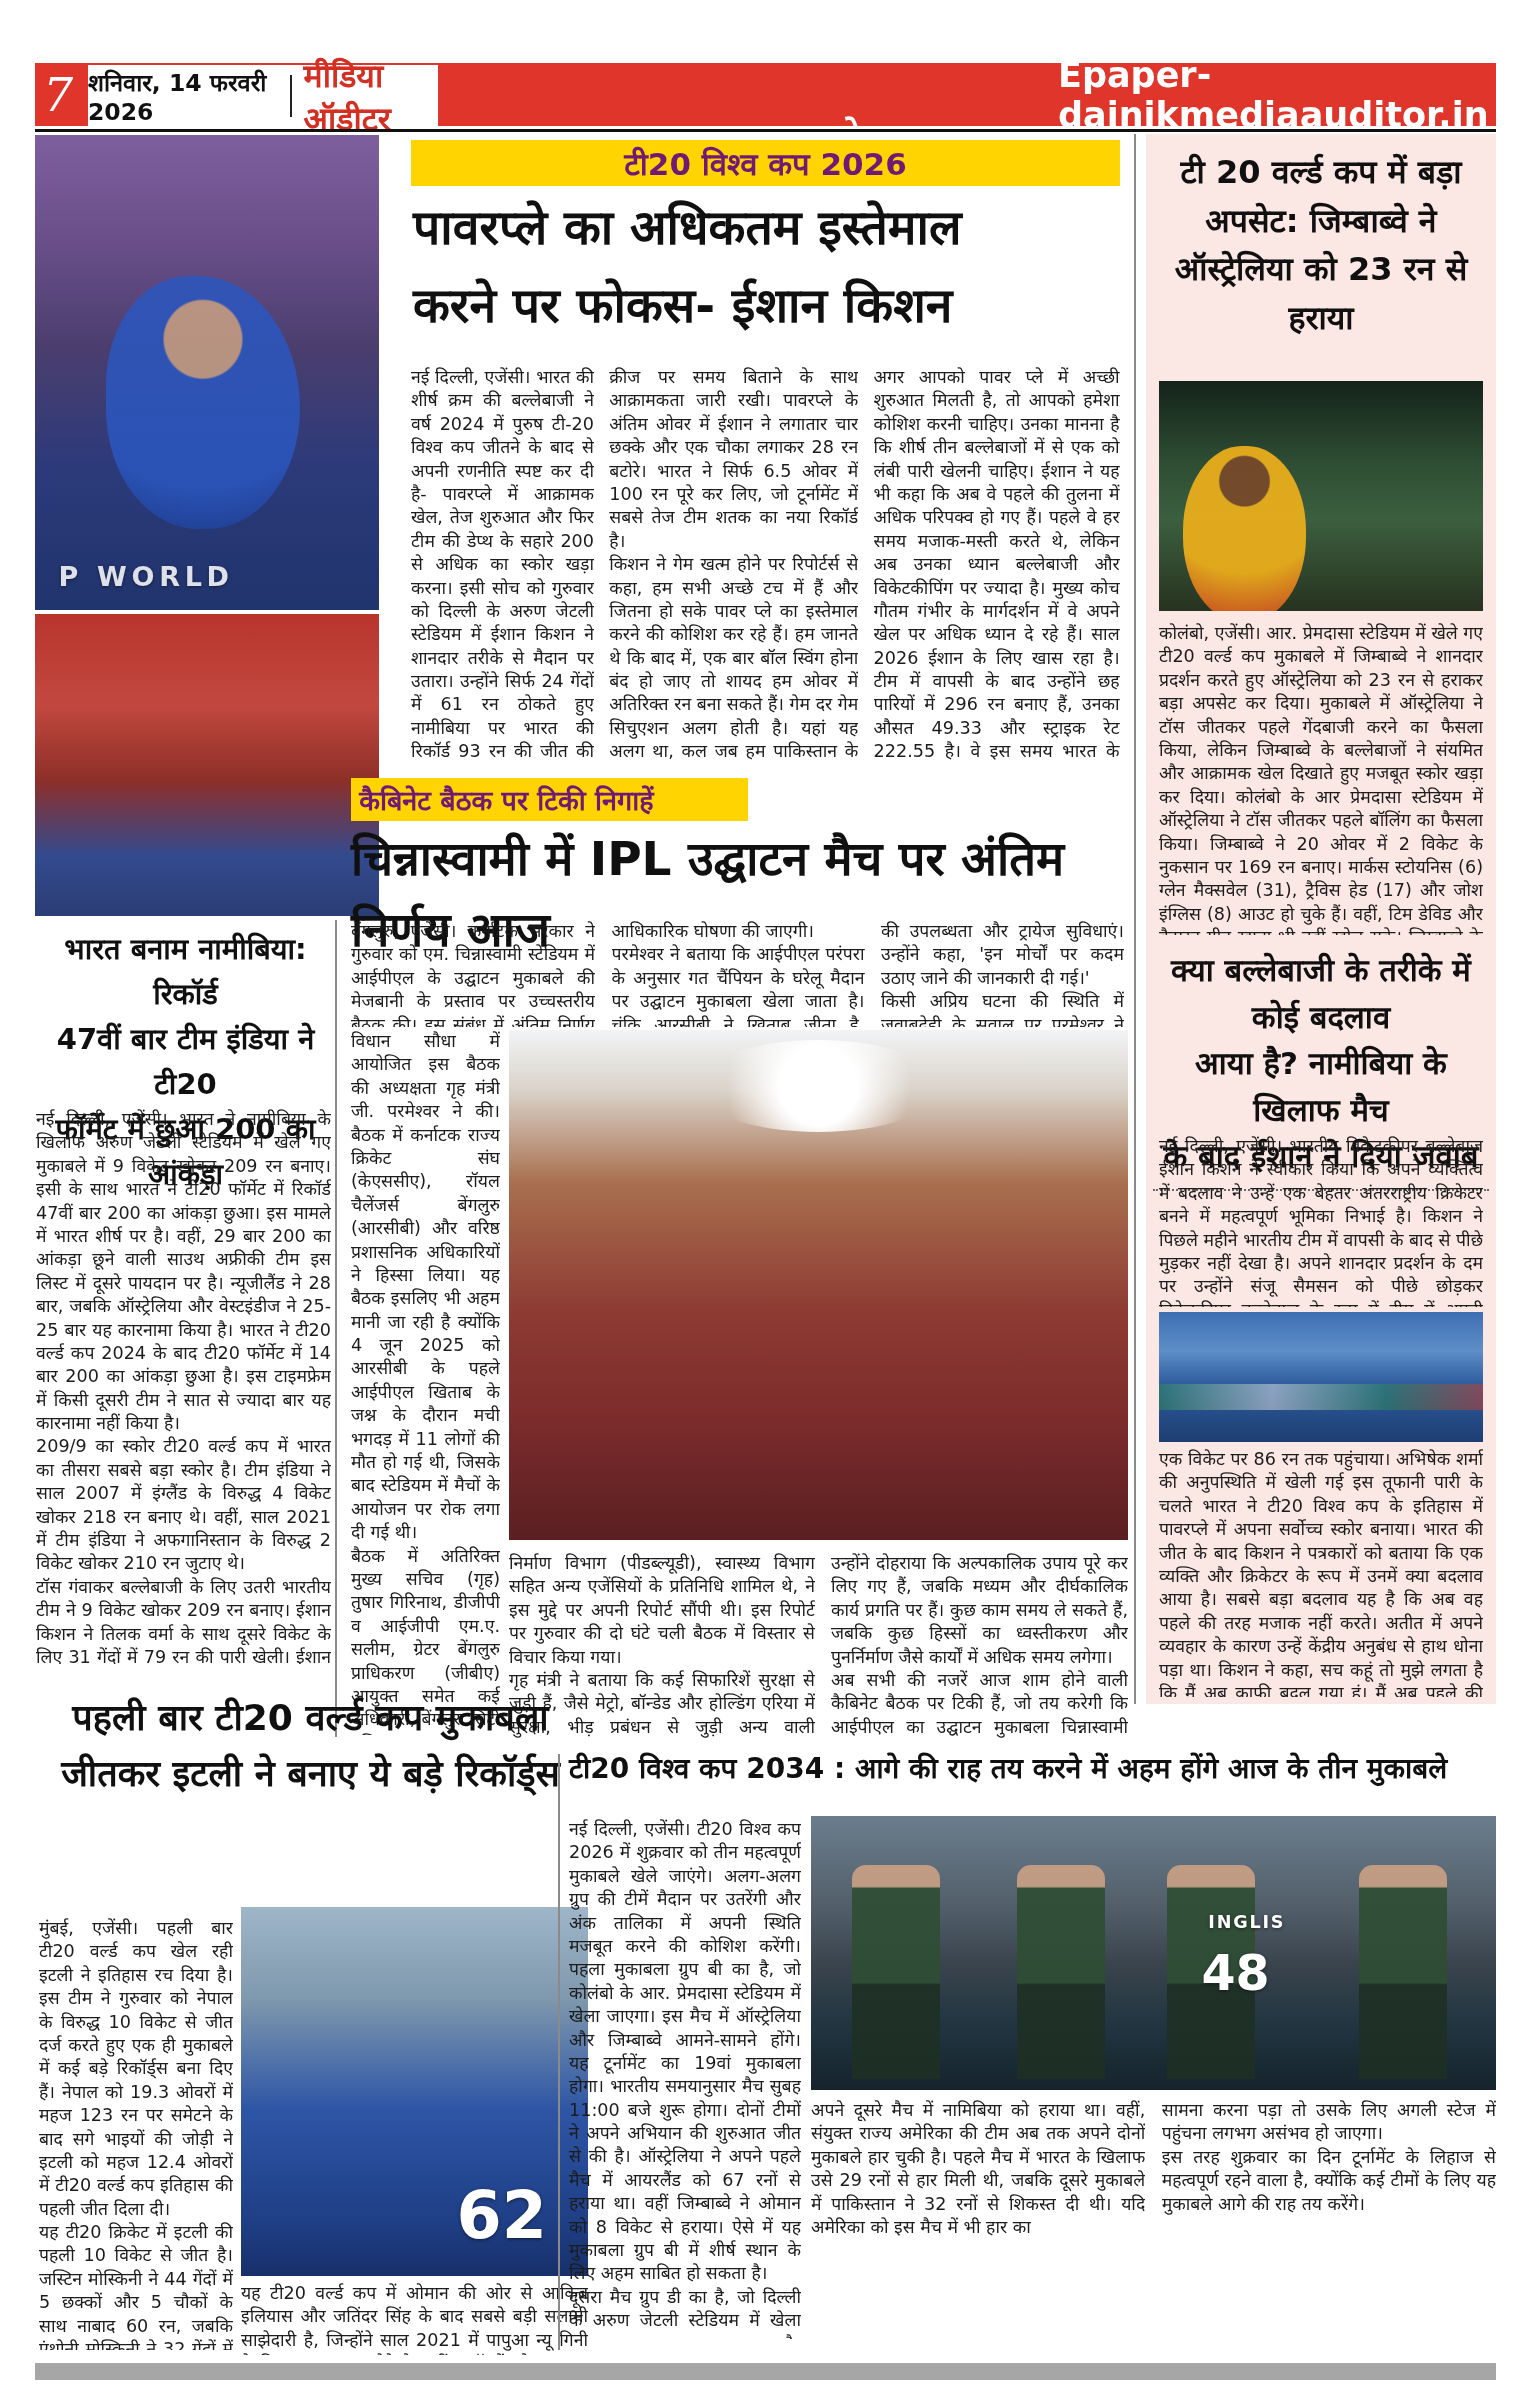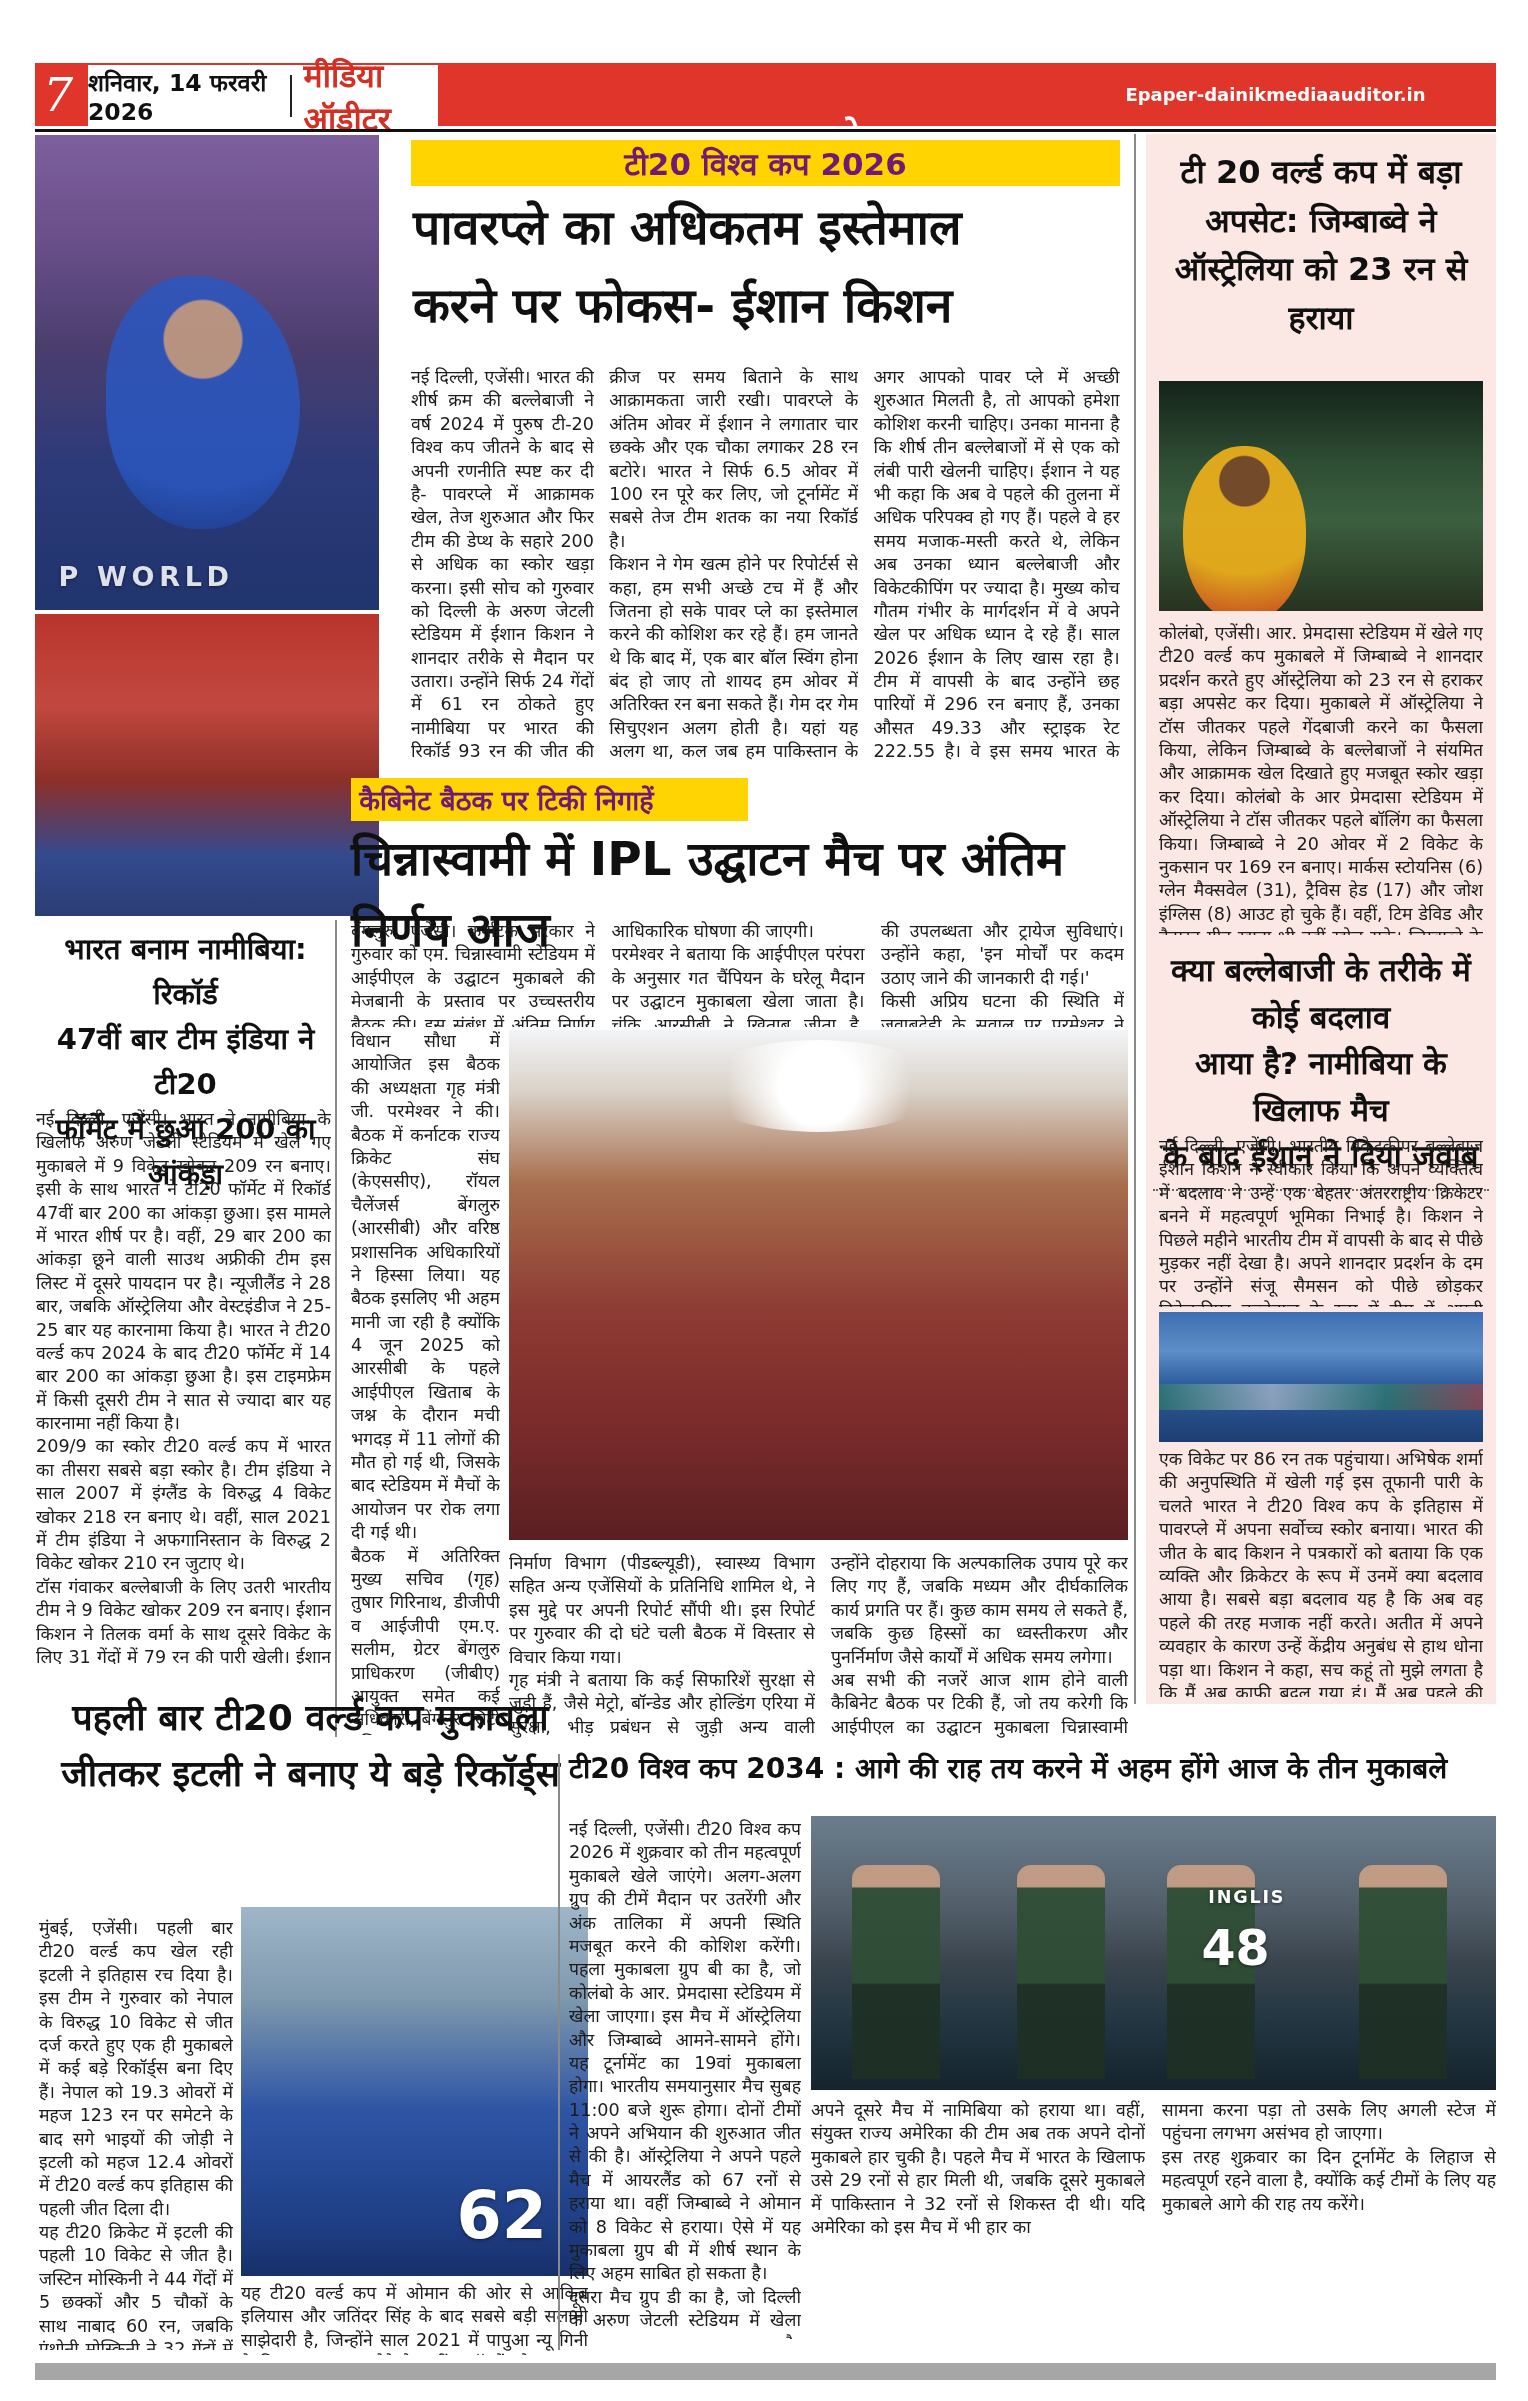--- a/index.html
+++ b/index.html
@@ -10,29 +10,29 @@
   .headline{white-space:pre-line;font-weight:800;color:#101010;}
   .center{text-align:center;}
   
   .header-bar{background:#e0352b;}
   .pageno{font-family:"DejaVu Serif","Liberation Serif",serif;font-style:italic;font-size:47px;color:#fff;line-height:1;}
   .header-white{background:#fff;display:flex;align-items:center;justify-content:center;gap:11.8px;}
   .hdr-date{font-size:23.5px;font-weight:700;color:#111;}
   .hdr-sep{width:2.4px;height:42px;background:#222;}
   .masthead{font-size:32px;font-weight:800;color:#d32f23;}
   .section-label{display:flex;align-items:center;justify-content:center;font-size:36px;font-weight:800;color:#fff;}
-  .url{display:flex;align-items:center;justify-content:center;font-size:18px;font-weight:600;color:#fff;}
+  .url{display:flex;align-items:center;justify-content:center;font-size:35px;font-weight:600;color:#fff;}
   .rule-h{background:#101010;}
   .rule-v{background:#8a8a8a;}
   .kicker{background:#ffd400;display:flex;align-items:center;font-weight:800;color:#701a75;}
   .pink{background:#fbe7e3;}
   .dotted-under{border-bottom:2.4px dotted #666;padding-bottom:9.4px;}
   
   .photo{overflow:hidden;position:absolute;}
-  .photo .ov{position:absolute;color:#fff;font-weight:800;text-shadow:0 1.2px 3.5px rgba(0,0,0,.55);}
+  .photo .ov{position:absolute;color:#fff;font-weight:800;text-shadow:0 1.2px 3.5px rgba(0,0,0,.55);margin-top:25px;}
   .ph-lead1{background:linear-gradient(180deg,#7d5f9e 0%,#6a4f8a 22%,#4a3e6e 45%,#2c3a7a 70%,#20346d 100%);}
   .ph-lead1 .blob{position:absolute;left:71px;top:141px;width:194px;height:253px;border-radius:45% 55% 50% 50%;
       background:radial-gradient(circle at 50% 25%,#caa184 0 18%,#2a57c0 19% 70%,#1b3a8a 100%);opacity:.85;}
   .ph-lead2{background:linear-gradient(180deg,#b8352c 0%,#c2483f 30%,#8d2f28 55%,#334a8e 80%,#2b3d75 100%);}
   .ph-zim{background:linear-gradient(180deg,#14231a 0%,#2e4d33 35%,#3c5f40 60%,#27331f 100%);}
   .ph-zim .blob{position:absolute;left:23.5px;top:65px;width:123px;height:176px;border-radius:48%;
       background:radial-gradient(circle at 50% 20%,#7a4a2a 0 16%,#f2b21a 17% 60%,#d23b23 100%);opacity:.9;}
   .ph-presser{background:linear-gradient(180deg,#3f6fb3 0%,#5d8ec7 30%,#2f5d9e 55%,#1d3e72 100%);}
   .ph-presser .band{position:absolute;left:0;top:55%;width:100%;height:20%;background:linear-gradient(90deg,#2e8b57,#e8e8e8 35%,#2e8b57 70%,#d23b23);opacity:.5;}
   .ph-rcb{background:linear-gradient(180deg,#f2f4f6 0%,#d9d2c8 12%,#a86f4e 30%,#8e3b33 55%,#7e2c2c 75%,#5a1f22 100%);}

